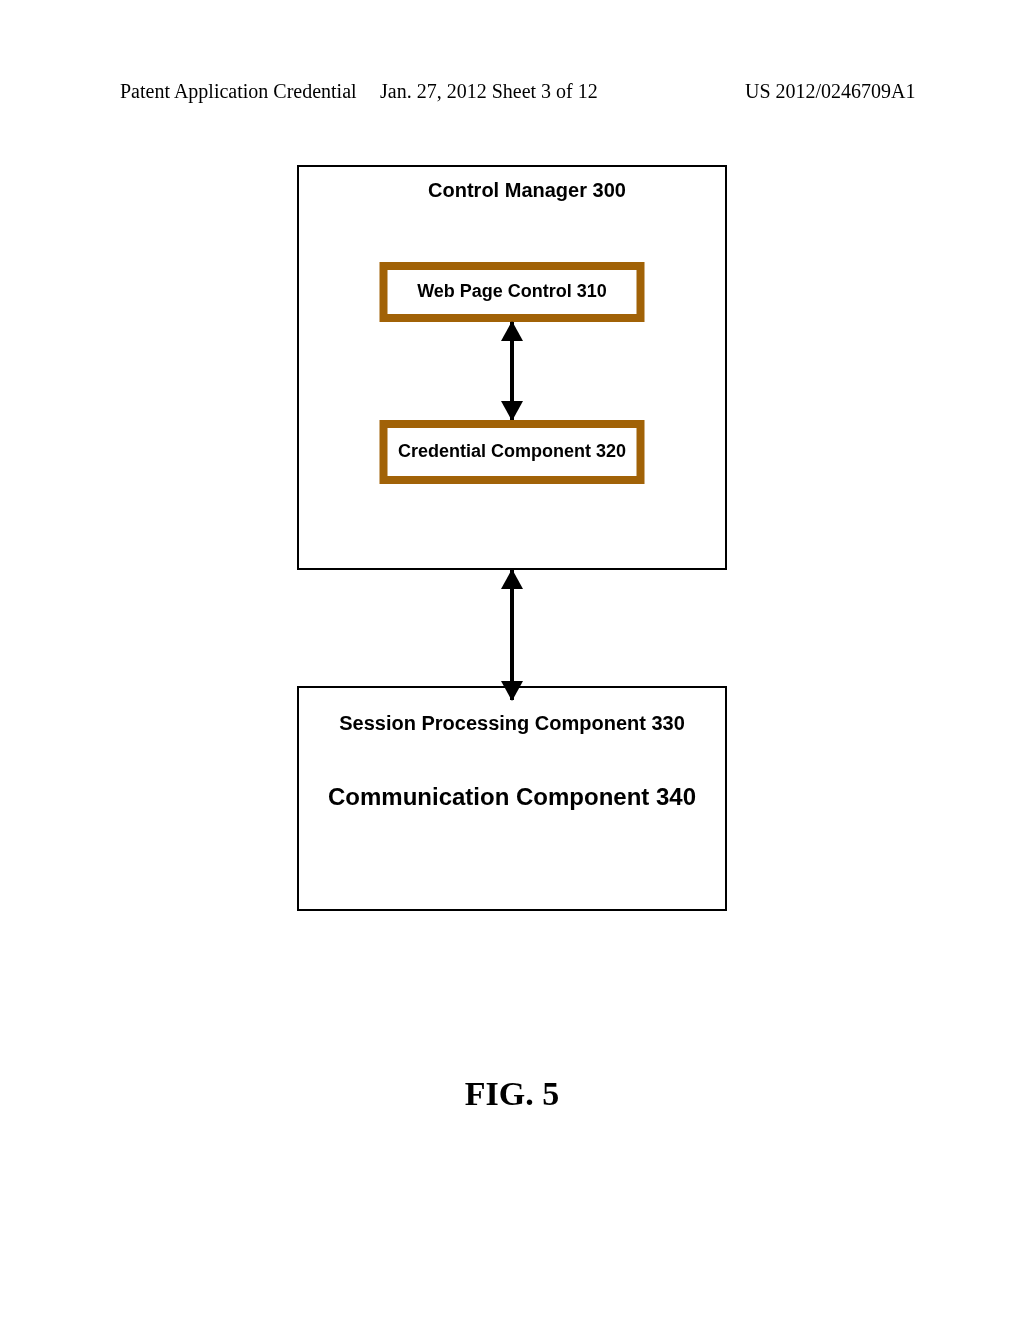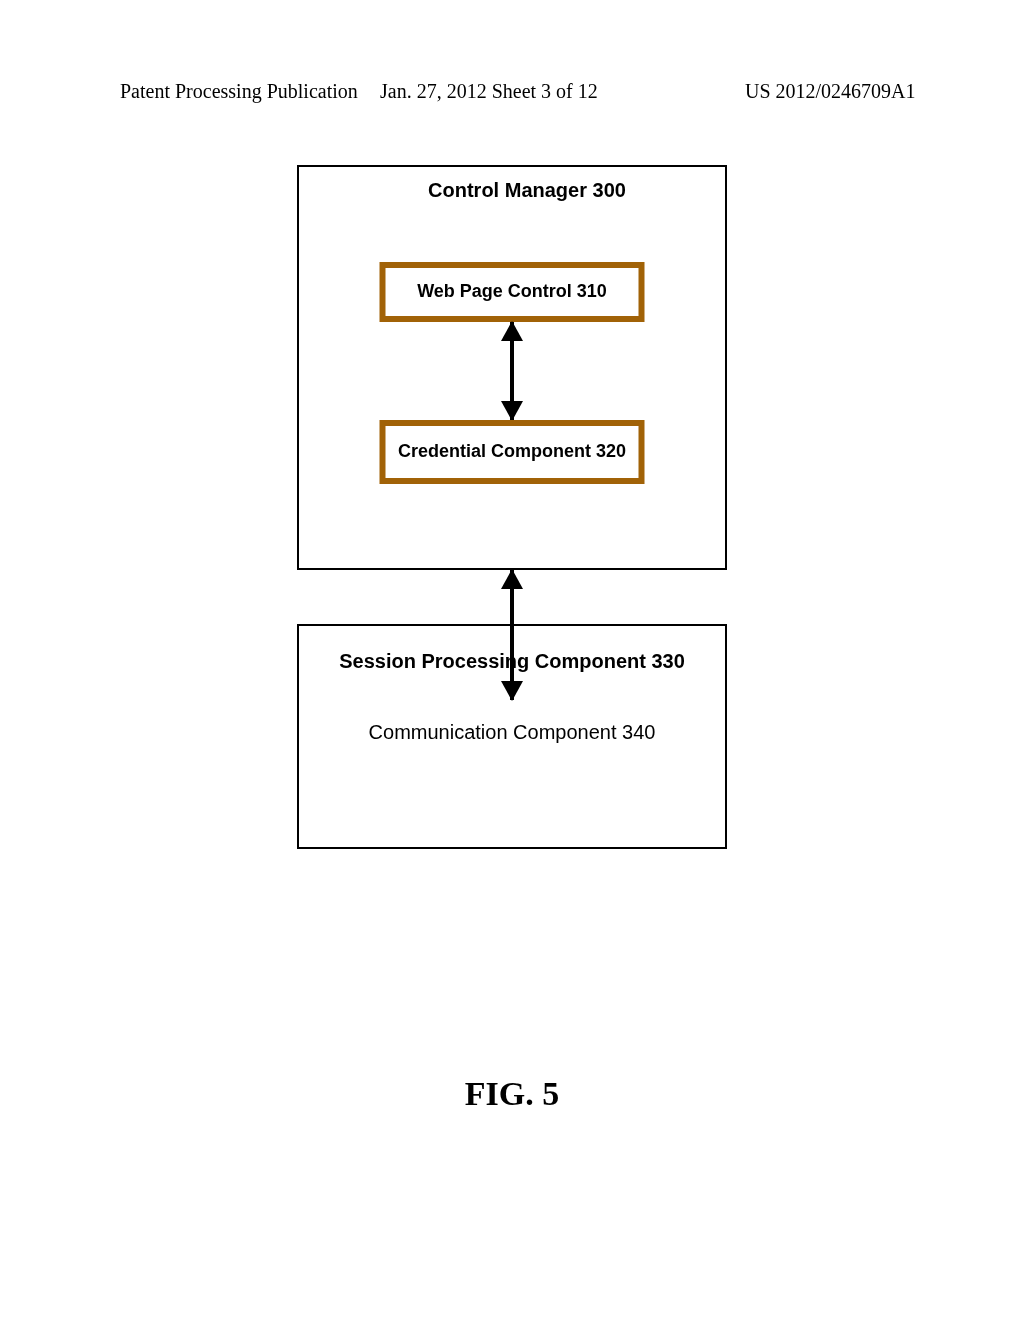--- a/index.html
+++ b/index.html
@@ -48,21 +48,21 @@
       padding-top: 12px;
       text-align: center;
       position: relative;
     }
     .outer-title {
       font-weight: bold;
       font-size: 20px;
       margin-left: 30px;
     }
     .inner-box {
-      border: 6px solid #a16207;
+      border: 8px solid #a16207;
       width: 265px;
       height: 60px;
       margin: 0 auto;
       display: flex;
       align-items: center;
       justify-content: center;
       text-align: center;
       font-weight: bold;
       font-size: 18px;
       line-height: 1.3;
@@ -84,33 +84,33 @@
       position: absolute;
       top: 155px;
       left: 50%;
       transform: translateX(-50%);
       height: 98px;
     }
     .lower-box {
       border: 2px solid black;
       width: 430px;
       height: 225px;
-      margin-top: 54px;
+      margin-top: 116px;
       padding-top: 22px;
       text-align: center;
       position: relative;
     }
     .lower-title {
       font-weight: bold;
       font-size: 20px;
       line-height: 1.3;
     }
     .lower-sub {
-      font-weight: normal;
-      font-size: 20px;
+      font-weight: bold;
+      font-size: 24px;
       line-height: 1.3;
       margin-top: 45px;
     }
     .arrow-container-2 {
       position: absolute;
       top: 405px;
       left: 50%;
       transform: translateX(-50%);
       height: 130px;
     }
@@ -150,21 +150,21 @@
       transform: translateX(-50%);
       font-family: 'Times New Roman', Times, serif;
       font-weight: bold;
       font-size: 34px;
     }
   </style>
 </head>
 <body>
 
 <div class="header">
-  <span class="header-left">Patent Processing Publication</span>
+  <span class="header-left">Patent Application Credential</span>
   <span class="header-center">Jan. 27, 2012   Sheet 3 of 12</span>
   <span class="header-right">US 2012/0246709A1</span>
 </div>
 
 <div class="diagram">
   <div class="outer-box">
     <div class="outer-title">Control Manager 300</div>
     <div class="inner-box inner-box-1">
       <span>Web Page Control 310</span>
     </div>

